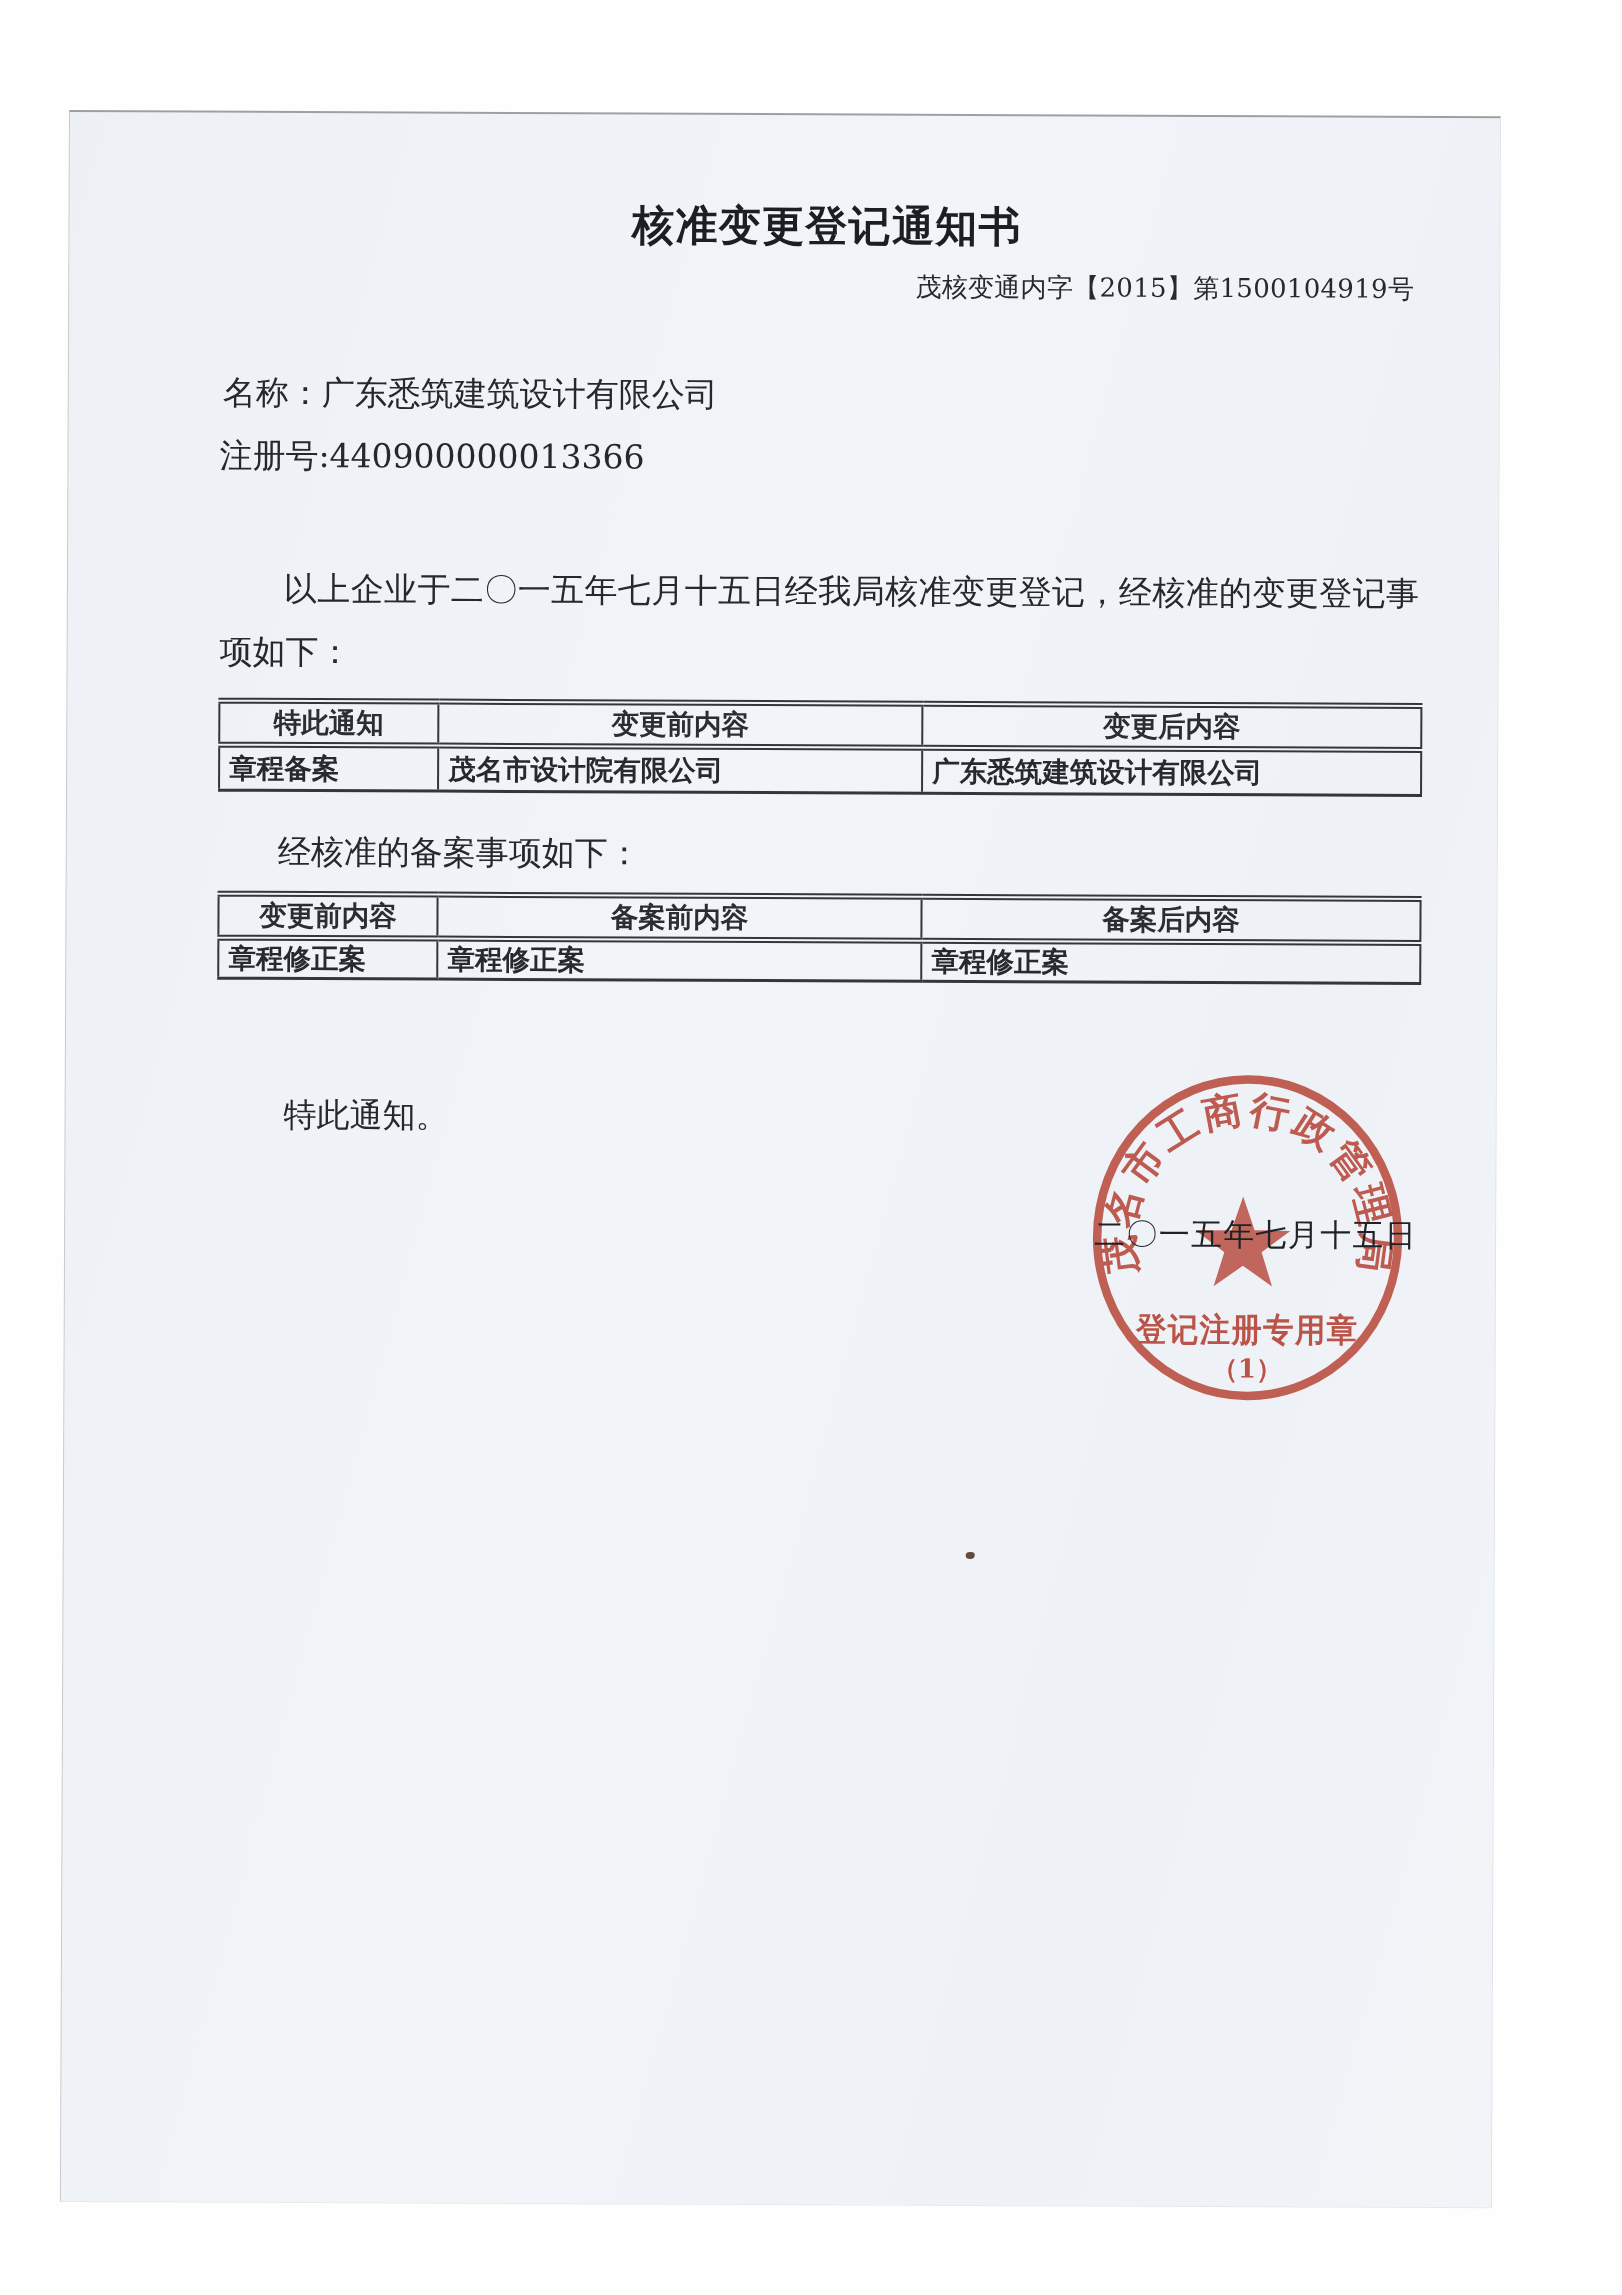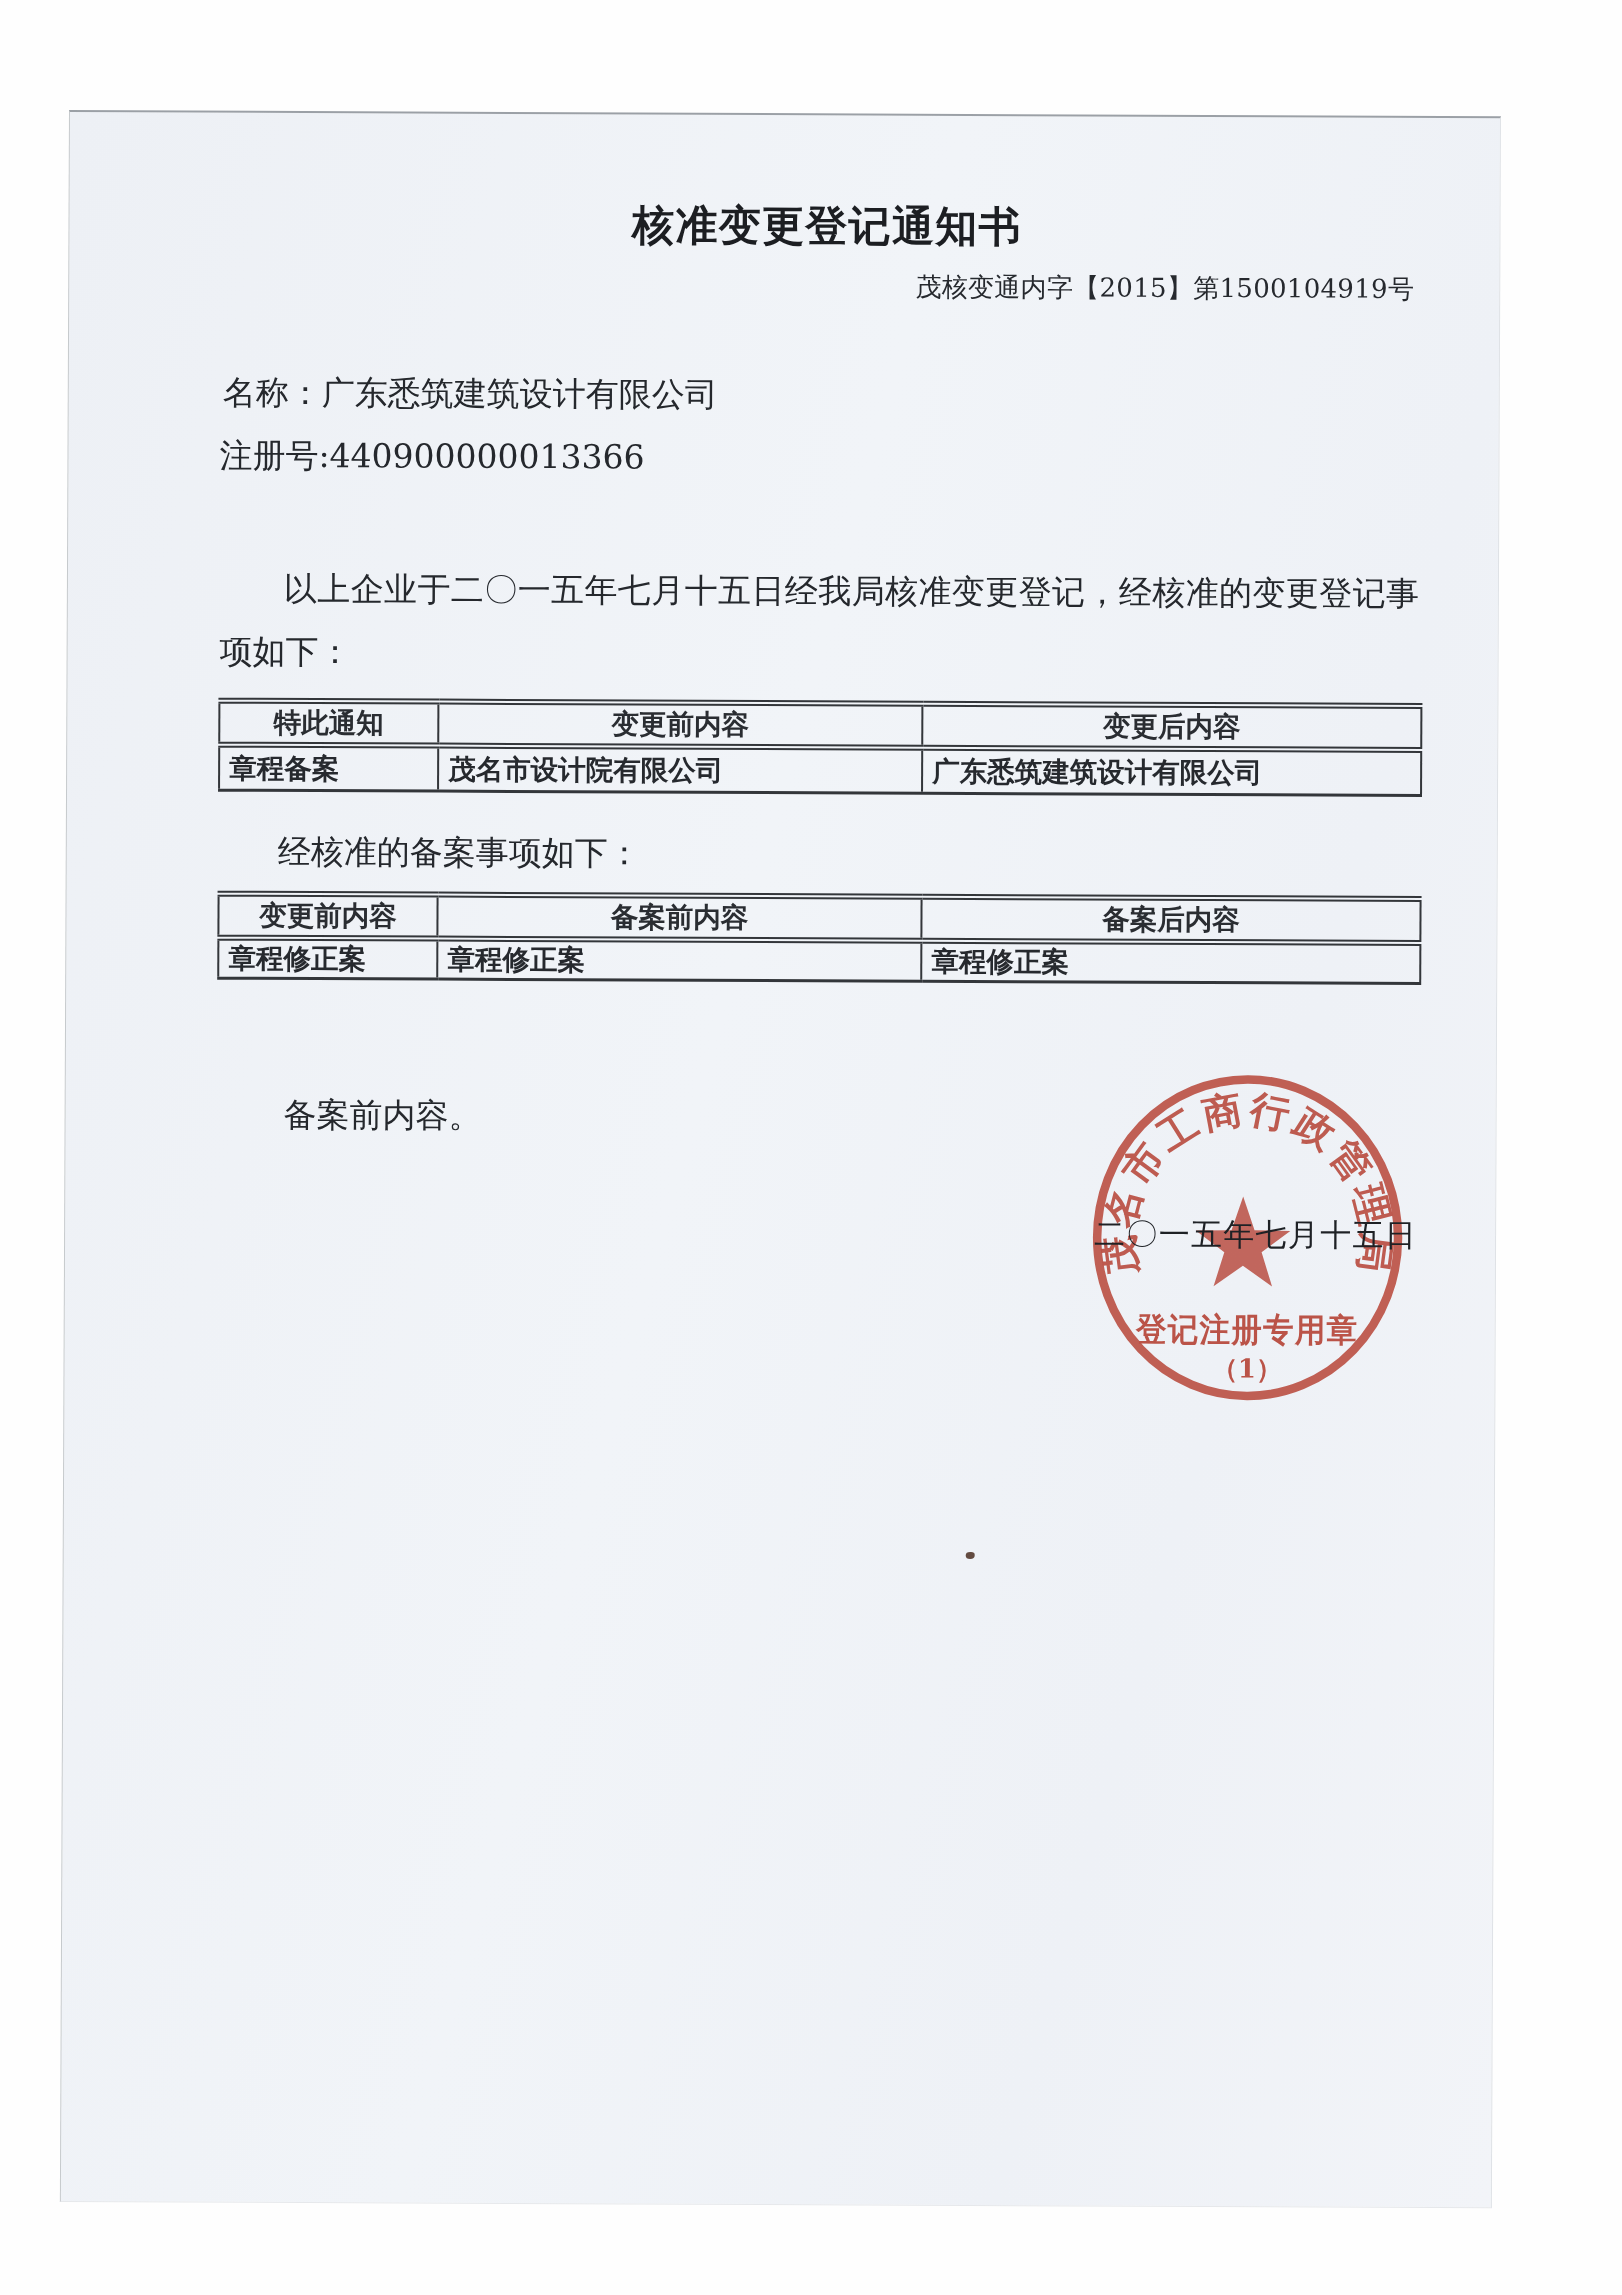--- a/index.html
+++ b/index.html
@@ -126,21 +126,21 @@
     </thead>
     <tbody>
       <tr>
         <td>章程修正案</td>
         <td>章程修正案</td>
         <td>章程修正案</td>
       </tr>
     </tbody>
   </table>
 
-  <div class="abs closing">备案前内容。</div>
+  <div class="abs closing">特此通知。</div>
 
   <div class="seal-wrap">
     <svg viewBox="0 0 500 500" width="327" height="327">
       <ellipse cx="250" cy="250" rx="230" ry="242" fill="none" stroke="#c4493a" stroke-width="13" opacity="0.93"></ellipse>
       <path id="sealArc" d="M 85.6 309.9 A 175 175 0 1 1 414.4 309.9" fill="none"></path>
       <text font-size="60" fill="#c4493a" letter-spacing="6" opacity="0.95">
         <textPath href="#sealArc" startOffset="50%" text-anchor="middle">茂名市工商行政管理局</textPath>
       </text>
       <polygon points="243,187 260.6,238.7 315.3,239.5 271.5,272.3 287.7,324.5 243,293 198.3,324.5 214.5,272.3 170.7,239.5 225.4,238.7" fill="#c4493a" fill-opacity="0.88"></polygon>
       <text x="250" y="408" text-anchor="middle" font-size="50" fill="#c4493a" letter-spacing="2" textLength="340" lengthAdjust="spacingAndGlyphs">登记注册专用章</text>

